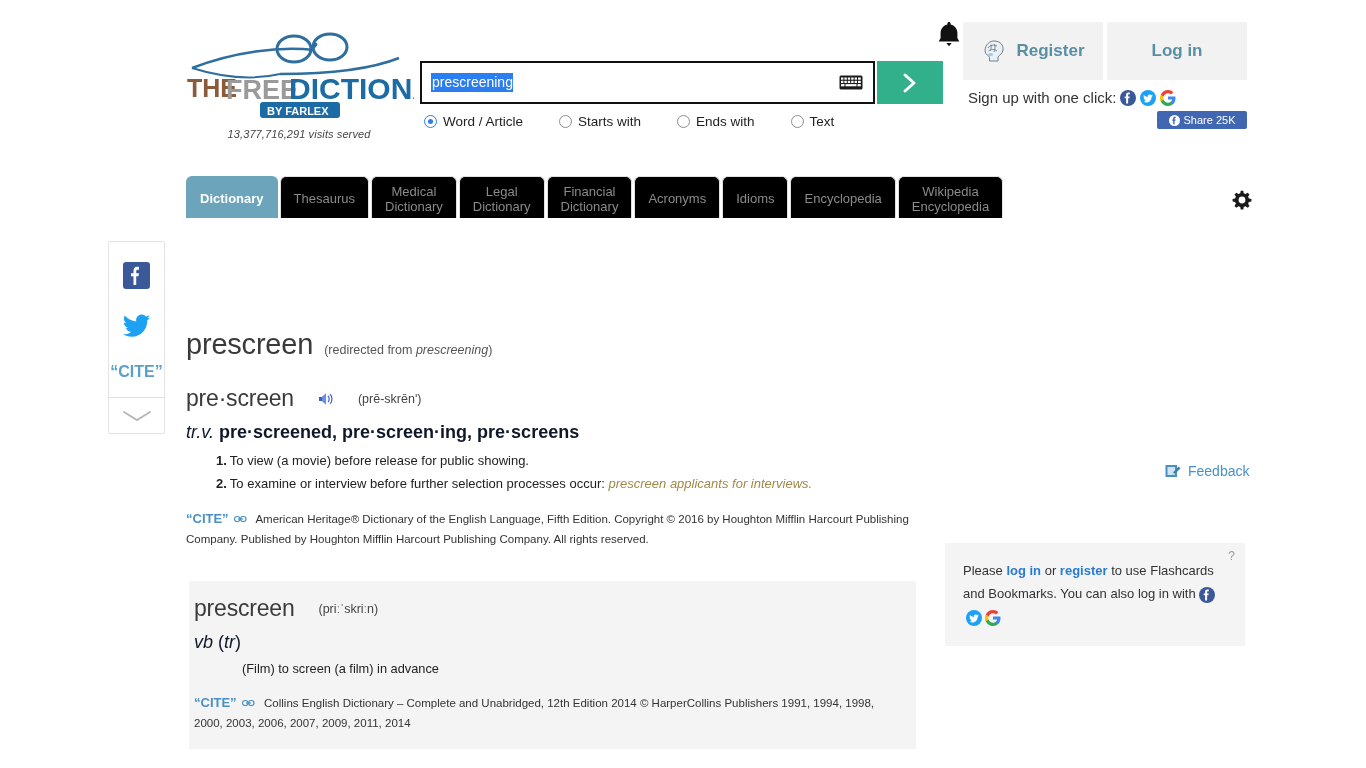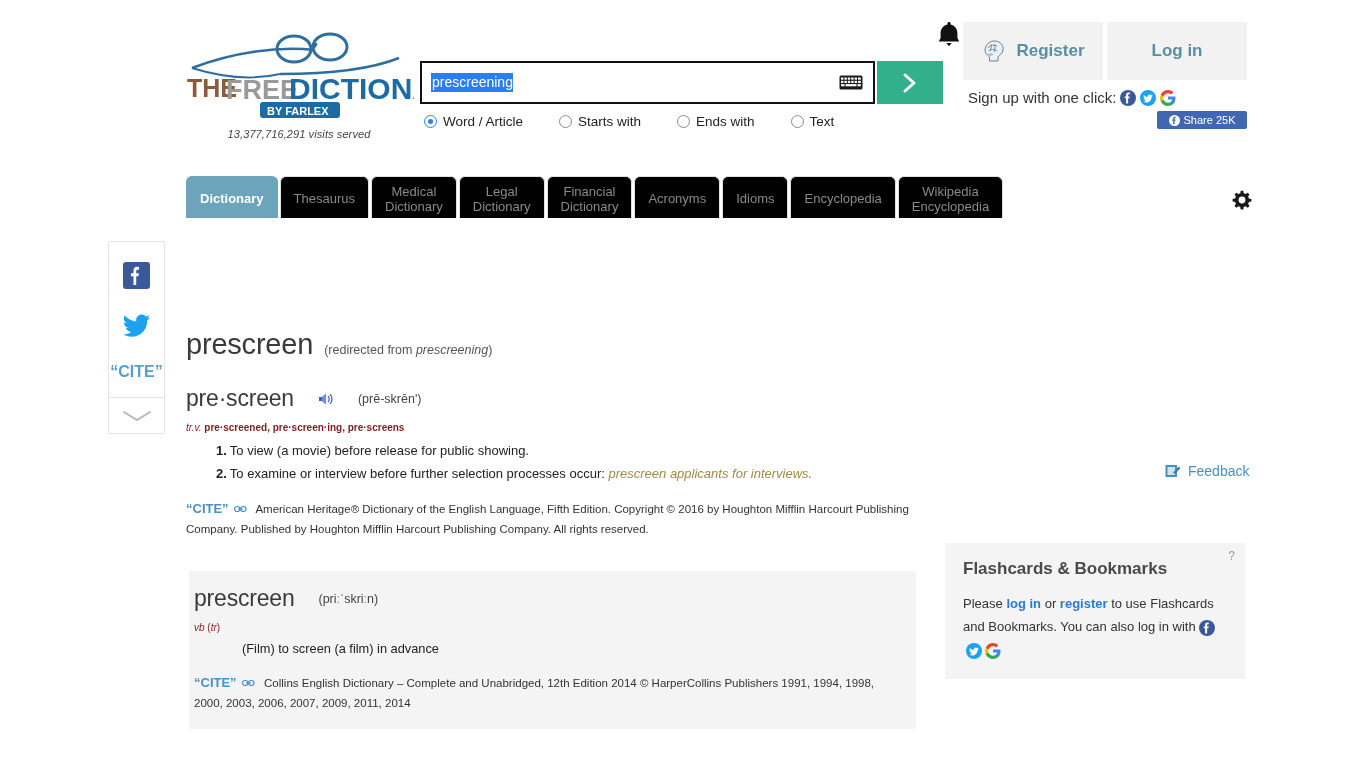--- a/index.html
+++ b/index.html
@@ -278,22 +278,22 @@
     color: #3a3a3a;
     letter-spacing: -.2px;
   }
   .speaker { width: 16px; height: 14px; display:block; cursor:pointer; }
   .pron {
     font-size: 12.5px;
     color: #444;
   }
   .pos-line {
     margin-top: 10px;
-    font-size: 10px;
-    color: #7f1d1d;
+    font-size: 18px;
+    color: #0f172a;
   }
   .pos-line i { font-style: italic; }
   .pos-line b { font-weight: bold; }
 
   .defs { margin: 9px 0 0 0; padding: 0 0 0 30px; list-style: none; }
   .defs li {
     font-size: 13px;
     color: #222;
     margin-bottom: 6px;
     line-height: 17px;
@@ -589,21 +589,20 @@
           <rect x="4" y="3.4" width="5" height="1.2" fill="#4a90c4"></rect>
         </svg>
         <span>Collins English Dictionary – Complete and Unabridged, 12th Edition 2014 © HarperCollins Publishers 1991, 1994, 1998, 2000, 2003, 2006, 2007, 2009, 2011, 2014</span>
       </div>
     </div>
 
   </div>
 
   <div class="flash">
     <span class="flash-help">?</span>
-    <h3>Flashcards &amp; Bookmarks</h3>
     <p><span>Please </span><a>log in</a><span> or </span><a>register</a><span> to use Flashcards and Bookmarks. You can also log in with</span><svg class="soc" viewBox="0 0 16 16">
           <circle cx="8" cy="8" r="8" fill="#3b5998"></circle>
           <path d="M9.4 8.3 L9.7 6.4 L8.1 6.4 L8.1 5.2 C8.1 4.7 8.3 4.3 9.1 4.3 L9.8 4.3 L9.8 2.6 C9.5 2.6 8.9 2.5 8.3 2.5 C7 2.5 6.1 3.3 6.1 4.9 L6.1 6.4 L4.7 6.4 L4.7 8.3 L6.1 8.3 L6.1 13.4 L8.1 13.4 L8.1 8.3 Z" fill="#ffffff"></path>
         </svg><svg class="soc" viewBox="0 0 16 16">
           <circle cx="8" cy="8" r="8" fill="#1da1f2"></circle>
           <path d="M12.8 5.3 C12.4 5.5 12 5.6 11.6 5.7 C12 5.4 12.3 5 12.5 4.6 C12.1 4.8 11.7 5 11.2 5.1 C10.8 4.7 10.3 4.5 9.7 4.5 C8.6 4.5 7.7 5.4 7.7 6.5 C7.7 6.7 7.7 6.8 7.8 7 C6.2 6.9 4.8 6.1 3.9 5 C3.7 5.3 3.6 5.6 3.6 6 C3.6 6.7 3.9 7.3 4.5 7.6 C4.2 7.6 3.9 7.5 3.6 7.4 C3.6 8.4 4.3 9.2 5.2 9.4 C5 9.4 4.9 9.5 4.7 9.5 C4.6 9.5 4.5 9.5 4.4 9.4 C4.6 10.2 5.4 10.8 6.3 10.8 C5.6 11.3 4.8 11.6 3.9 11.6 C3.7 11.6 3.6 11.6 3.5 11.6 C4.4 12.2 5.4 12.5 6.5 12.5 C9.7 12.5 11.5 9.8 11.5 7.5 L11.5 7.2 C12 6.9 12.4 6.5 12.8 5.3 Z" fill="#ffffff"></path>
         </svg><svg class="soc" viewBox="0 0 16 16">
           <path d="M15.5 8.2 C15.5 7.6 15.45 7.1 15.35 6.6 L8 6.6 L8 9.6 L12.2 9.6 C12 10.6 11.45 11.45 10.6 12 L10.6 14 L13.2 14 C14.7 12.6 15.5 10.6 15.5 8.2 Z" fill="#4285f4"></path>
           <path d="M8 16 C10.15 16 11.95 15.3 13.2 14 L10.6 12 C9.9 12.5 9.05 12.8 8 12.8 C5.9 12.8 4.15 11.4 3.5 9.5 L0.8 9.5 L0.8 11.55 C2.05 14.2 4.8 16 8 16 Z" fill="#34a853"></path>
           <path d="M3.5 9.5 C3.35 9 3.25 8.5 3.25 8 C3.25 7.5 3.35 7 3.5 6.5 L3.5 4.45 L0.8 4.45 C0.3 5.5 0 6.7 0 8 C0 9.3 0.3 10.5 0.8 11.55 Z" fill="#fbbc05"></path>

